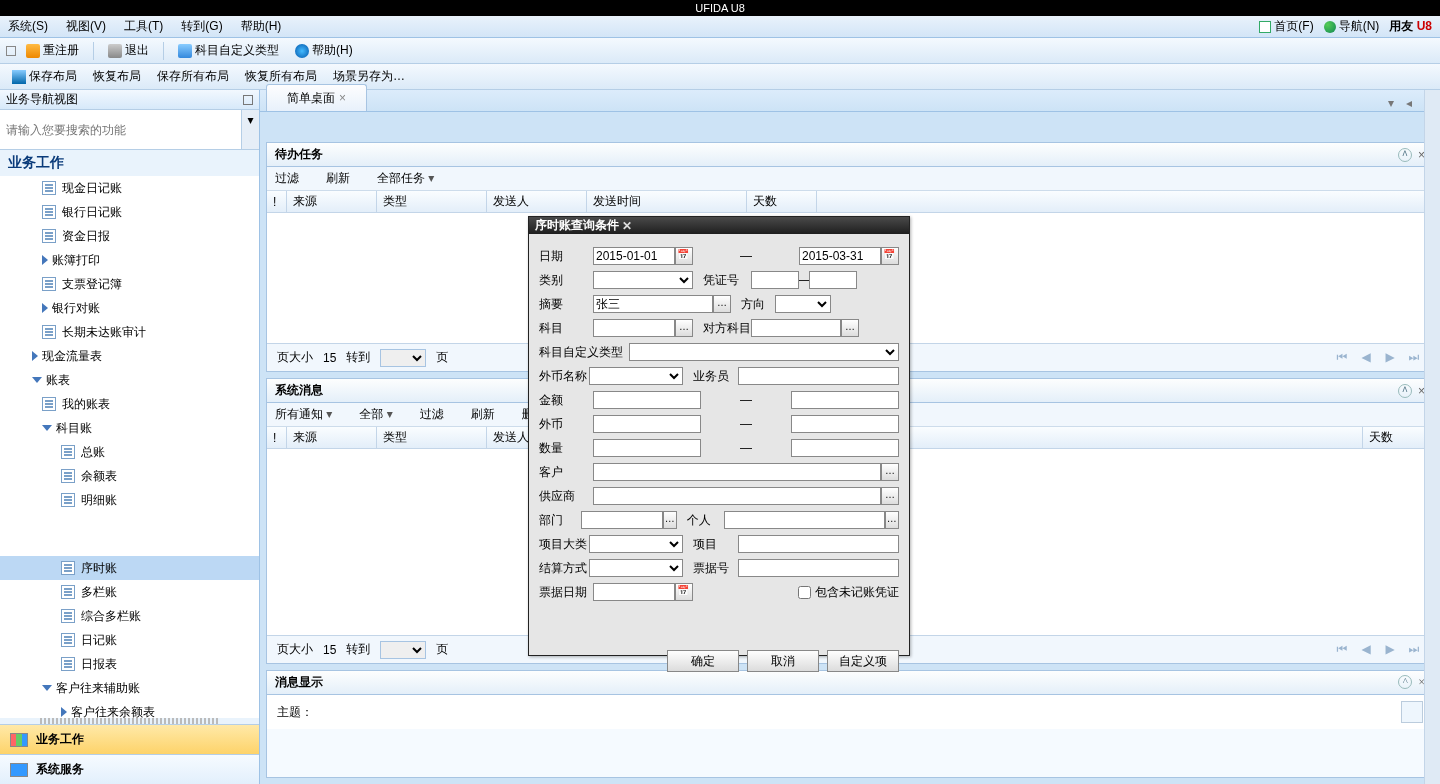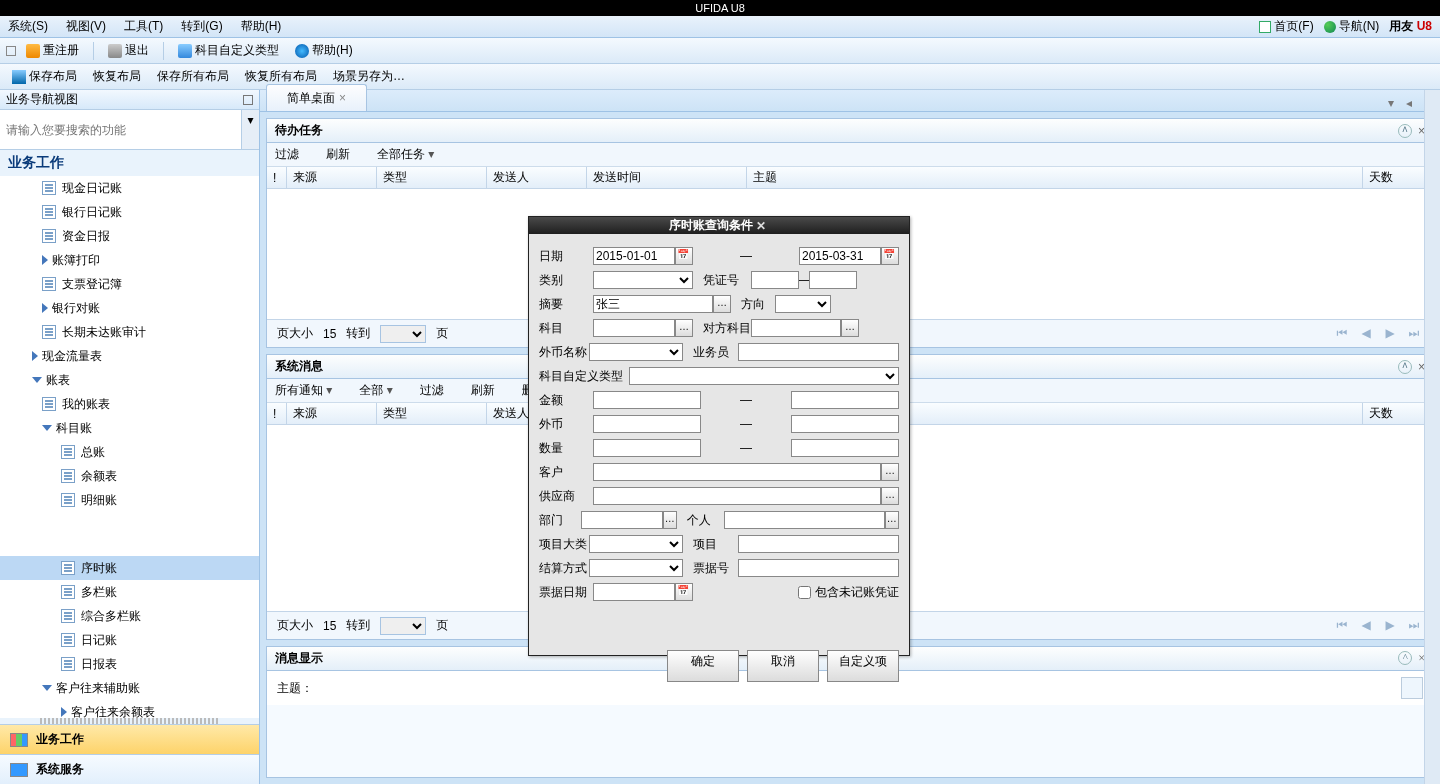--- a/index.html
+++ b/index.html
@@ -83,33 +83,33 @@
 .pager{ height:28px; display:flex; align-items:center; padding:0 10px; gap:10px; border-top:1px solid #c3d5e8; background:#f1f7fd; }
 .pager select,.pager input{ height:18px; border:1px solid #a7c4e2; font-size:12px; }
 .pager .navbtns{ margin-left:auto; display:flex; gap:6px; }
 .pager .navbtns span{ width:18px; height:16px; display:inline-block; text-align:center; color:#9ab4cf; }
 
 .msg-topic{ padding:6px 10px; background:#fff; display:flex; align-items:center; }
 .msg-box{ margin-left:auto; width:22px; height:22px; border:1px solid #bcd; background:#eef6fd; }
 
 
 .dialog{ position:absolute; left:528px; top:216px; width:382px; height:440px; background:#e6e6e6; border:1px solid #222; box-shadow:1px 1px 3px rgba(0,0,0,.3); display:flex; flex-direction:column; }
-.dlg-title{ height:22px; background:linear-gradient(#4a4a4a,#1e1e1e); color:#fff; display:flex; align-items:center; padding:0 6px; justify-content:center; font-weight:bold; font-size:12px; }
+.dlg-title{ height:22px; background:linear-gradient(#4a4a4a,#1e1e1e); color:#fff; display:flex; align-items:center; padding:0 6px; justify-content:flex-start; font-weight:bold; font-size:12px; }
 .dlg-title .x{ color:#ddd; width:16px; text-align:center; cursor:default; }
 .dlg-body{ flex:1; padding:10px 10px 4px; }
 .frow{ display:flex; align-items:center; height:24px; margin-bottom:0px; }
 .flbl{ width:54px; }
 .flbl2{ width:48px; text-align:left; margin-left:10px; }
 .finp{ height:18px; border:1px solid #888; background:#fff; padding:0 2px; font-size:12px; }
 .fsel{ height:18px; border:1px solid #888; background:#fff; font-size:12px; }
 .fbtn-tiny{ width:18px; height:18px; border:1px solid #888; background:linear-gradient(#fff,#ddd); text-align:center; line-height:14px; font-size:10px; cursor:default; }
 .fdate{ width:82px; }
 .fdash{ display:inline-block; width:10px; text-align:center; }
 .dlg-btns{ display:flex; justify-content:flex-end; gap:8px; padding:6px 10px 10px; }
-.dlg-btn{ width:72px; height:32px; background:linear-gradient(#fefefe,#dcdcdc); border:1px solid #888; cursor:default; text-align:center; line-height:20px;margin-top:36px; }
+.dlg-btn{ width:72px; height:22px; background:linear-gradient(#fefefe,#dcdcdc); border:1px solid #888; cursor:default; text-align:center; line-height:20px;margin-top:36px; }
 
 
 .vscroll{ position:absolute; right:0; top:0; bottom:0; width:16px; background:#dfeaf5; border-left:1px solid #c3d5e8; }
 
 input[type=checkbox]{ vertical-align:middle; margin-right:4px; }
 </style>
 </head>
 <body>
 
 <div class="titlebar">UFIDA U8</div>
@@ -295,40 +295,39 @@
         </div>
       <div class="tabstrip-right">
         <span>▾</span>
         <span>◂</span>
         <span>▸</span>
       </div>
     </div>
 
     <div class="panels">
 
-      <div class="panel" style="height:230px;">
+      <div class="panel" style="height:230px;margin-top:24px;">
         <div class="panel-hd">
             <span>待办任务</span>
           <span class="tools">
               <span class="chev">˄</span>
               <span>×</span>
             </span>
         </div>
         <div class="panel-sub">
           <span>过滤</span>
           <span>刷新</span>
           <span class="dd">全部任务</span>
         </div>
         <div class="gridhead">
           <div class="gh" style="width:20px;">!</div>
           <div class="gh" style="width:90px;">来源</div>
           <div class="gh" style="width:110px;">类型</div>
           <div class="gh" style="width:100px;">发送人</div>
           <div class="gh" style="width:160px;">发送时间</div>
-          <div class="gh" style="flex:1;">主题</div>
           <div class="gh" style="width:70px;">天数</div>
         </div>
         <div class="gridbody"></div>
         <div class="pager">
           <span>页大小</span>
           <span>15</span>
           <span>转到</span>
           <select style="width:46px;"></select>
           <span>页</span>
           <div class="navbtns">
@@ -428,28 +427,28 @@
     </div>
     <div class="frow">
       <span class="flbl">科目</span>
       <input class="finp" style="width: 82px;">
       <span class="fbtn-tiny">…</span>
       <span class="flbl2">对方科目</span>
       <input class="finp" style="width: 90px;">
       <span class="fbtn-tiny">…</span>
     </div>
     <div class="frow">
+      <span class="flbl" style="width:90px;">科目自定义类型</span>
+      <select class="fsel" style="flex:1;"></select>
+    </div>
+    <div class="frow">
       <span class="flbl">外币名称</span>
       <select class="fsel" style="width:100px;"></select>
       <span class="flbl2">业务员</span>
       <input class="finp" style="flex: 1 1 0%;">
-    </div>
-    <div class="frow">
-      <span class="flbl" style="width:90px;">科目自定义类型</span>
-      <select class="fsel" style="flex:1;"></select>
     </div>
     <div class="frow">
       <span class="flbl">金额</span>
       <input class="finp" style="width: 108px;">
       <span style="flex:1;text-align:center;">—</span>
       <input class="finp" style="width: 108px;">
     </div>
     <div class="frow">
       <span class="flbl">外币</span>
       <input class="finp" style="width: 108px;">

